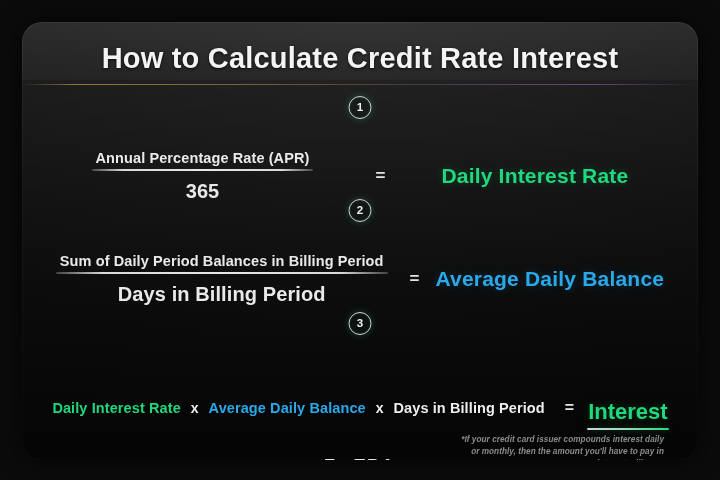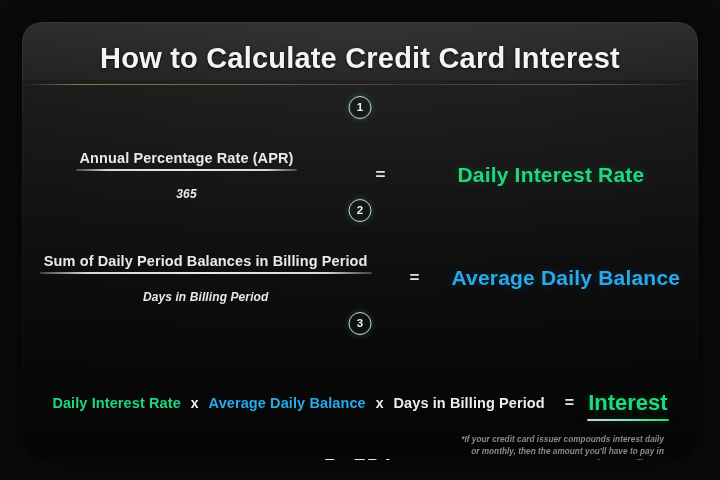--- a/index.html
+++ b/index.html
@@ -102,46 +102,44 @@
     background: rgba(14,26,20,0.45);
   }
 
   
   .eq-row {
     position: absolute;
     left: 0; right: 0;
     display: flex;
     align-items: center;
     justify-content: center;
-    gap: 16px;
   }
 
   .fraction {
     display: inline-block;
     text-align: center;
     color: #e9e9e9;
   }
   .fr-num {
     font-size: 14.5px;
     font-weight: 600;
     white-space: nowrap;
     padding: 0 4px 3px 4px;
     letter-spacing: 0.1px;
   }
   .fr-bar {
     height: 1.6px;
     background: linear-gradient(90deg, rgba(220,220,220,0.25), #d8d8d8 14%, #e8e8e8 50%, #d8d8d8 86%, rgba(220,220,220,0.25));
     border-radius: 2px;
   }
   .fr-den {
-    font-size: 12px;
+    font-size: 20px;
     font-weight: 600;
-    padding-top: 16px;
+    padding-top: 9px;
     letter-spacing: 0.1px;
-    font-style: italic;
   }
 
   .equals {
     color: #e4e4e4;
     font-size: 17px;
     font-weight: 700;
   }
 
   .result {
     font-size: 21px;
@@ -183,20 +181,21 @@
     font-weight: 700;
     margin-left: 11px;
     margin-right: 5px;
   }
   #interest-result {
     position: relative;
     color: #1fd97c;
     font-size: 22px;
     font-weight: 700;
     text-shadow: 0 0 10px rgba(31,217,124,0.25);
+    margin-top: 9px;
   }
   #interest-underline {
     position: absolute;
     left: -1px; right: -1px;
     bottom: -5px;
     height: 2px;
     background: linear-gradient(90deg, #cfd6d2 0%, #9fd8bd 45%, #1fd97c 100%);
     border-radius: 2px;
     box-shadow: 0 0 6px rgba(31,217,124,0.35);
   }
@@ -252,21 +251,21 @@
   #logo-x .s2 { transform: translate(-50%,-50%) rotate(-40deg); }
 </style>
 </head>
 <body>
 
 <div id="stage">
 
   <div id="card">
     <div id="body-wash"></div>
 
-    <div id="title">How to Calculate Credit Card Interest</div>
+    <div id="title">How to Calculate Credit Rate Interest</div>
     <div id="divider"></div>
 
     <div class="badge" style="top: 74px;">1</div>
 
     <div class="eq-row" style="top: 128px;">
       <div class="fraction">
         <div class="fr-num">Annual Percentage Rate (APR)</div>
         <div class="fr-bar"></div>
         <div class="fr-den">365</div>
       </div>

